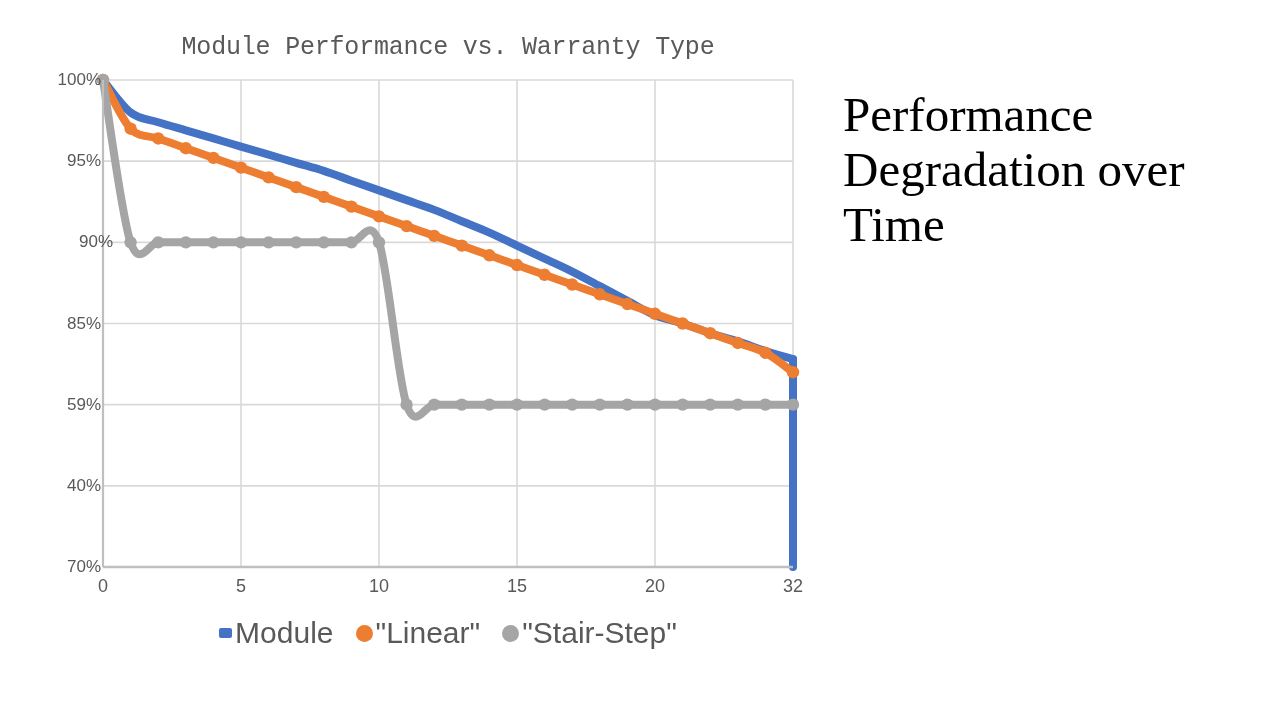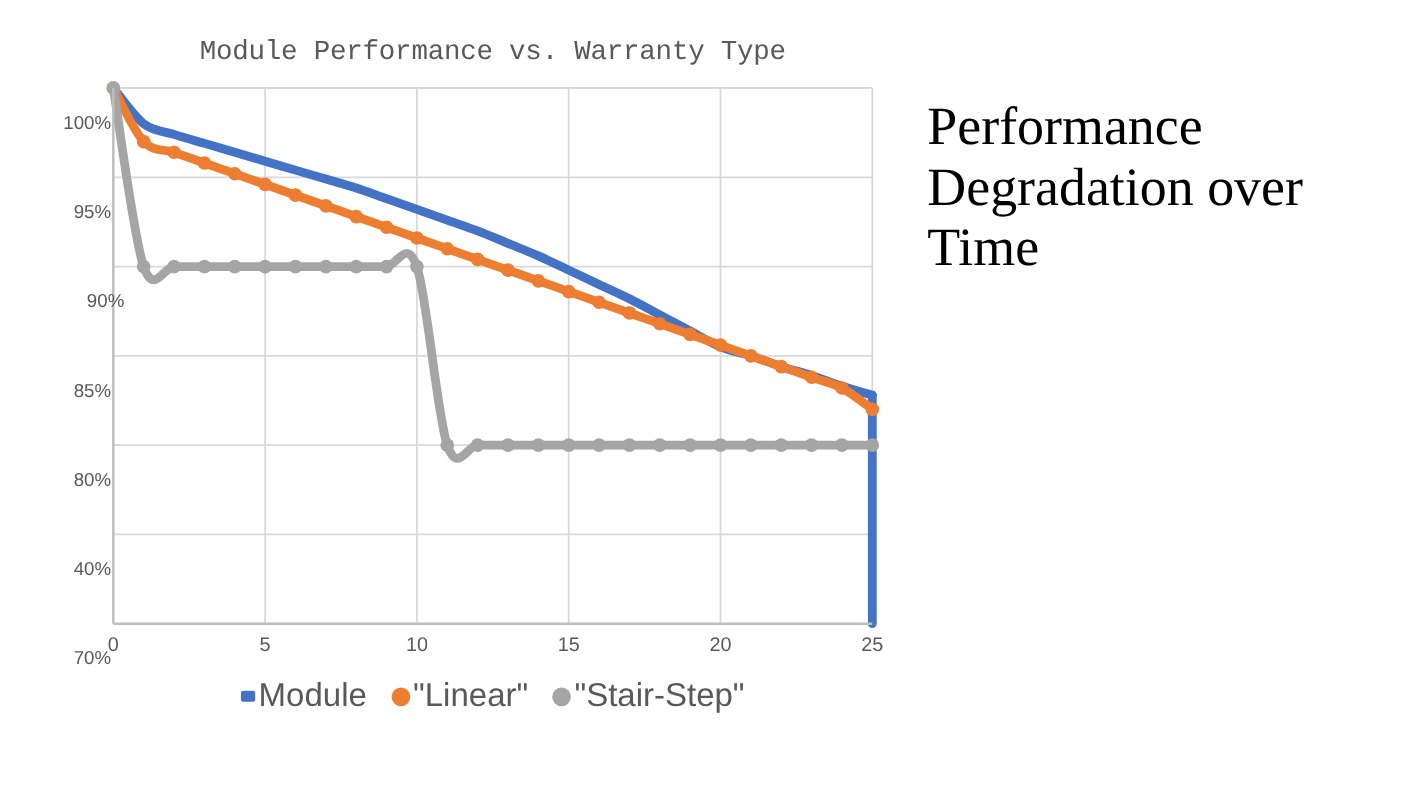--- a/index.html
+++ b/index.html
@@ -60,21 +60,20 @@
   }
 
   .ylabel {
     position: absolute;
     text-align: right;
     width: 56px;
     font-family: "Liberation Sans", sans-serif;
     font-size: 17px;
     color: #595959;
     white-space: nowrap;
-    margin-top: 32px;
   }
   .xlabel {
     position: absolute;
     text-align: center;
     width: 40px;
     font-family: "Liberation Sans", sans-serif;
     font-size: 18px;
     color: #595959;
     white-space: nowrap;
   }
@@ -215,33 +214,33 @@
         <g id="axis-group">
             <line x1="0" y1="0" x2="0" y2="487" stroke="#BFBFBF" stroke-width="2.2"></line>
             <line x1="0" y1="487" x2="690" y2="487" stroke="#BFBFBF" stroke-width="2.4"></line>
           </g>
       </svg>
     </div>
 
     <div id="ylabels">
         <div class="ylabel" style="left: 45px; top: 557px;">70%</div>
         <div class="ylabel" style="left: 45px; top: 475.833px;">40%</div>
-        <div class="ylabel" style="left: 45px; top: 394.667px;">80%</div>
+        <div class="ylabel" style="left: 45px; top: 394.667px;">59%</div>
         <div class="ylabel" style="left: 45px; top: 313.5px;">85%</div>
         <div class="ylabel" style="left: 57px; top: 232.333px;">90%</div>
         <div class="ylabel" style="left: 45px; top: 151.167px;">95%</div>
         <div class="ylabel" style="left: 45px; top: 70px;">100%</div>
       </div>
     <div id="xlabels">
         <div class="xlabel" style="left: 83px; top: 576px;">0</div>
         <div class="xlabel" style="left: 221px; top: 576px;">5</div>
         <div class="xlabel" style="left: 359px; top: 576px;">10</div>
         <div class="xlabel" style="left: 497px; top: 576px;">15</div>
         <div class="xlabel" style="left: 635px; top: 576px;">20</div>
-        <div class="xlabel" style="left: 773px; top: 576px;">25</div>
+        <div class="xlabel" style="left: 773px; top: 576px;">32</div>
       </div>
 
     <div id="legend">
         <div class="legend-entry">
           <span class="lg-marker-square" style="background: rgb(68, 114, 196);"></span>
           <span class="lg-label">Module</span>
         </div>
         <div class="legend-entry">
           <span class="lg-marker-circle" style="background: rgb(237, 125, 49);"></span>
           <span class="lg-label">"Linear"</span>

